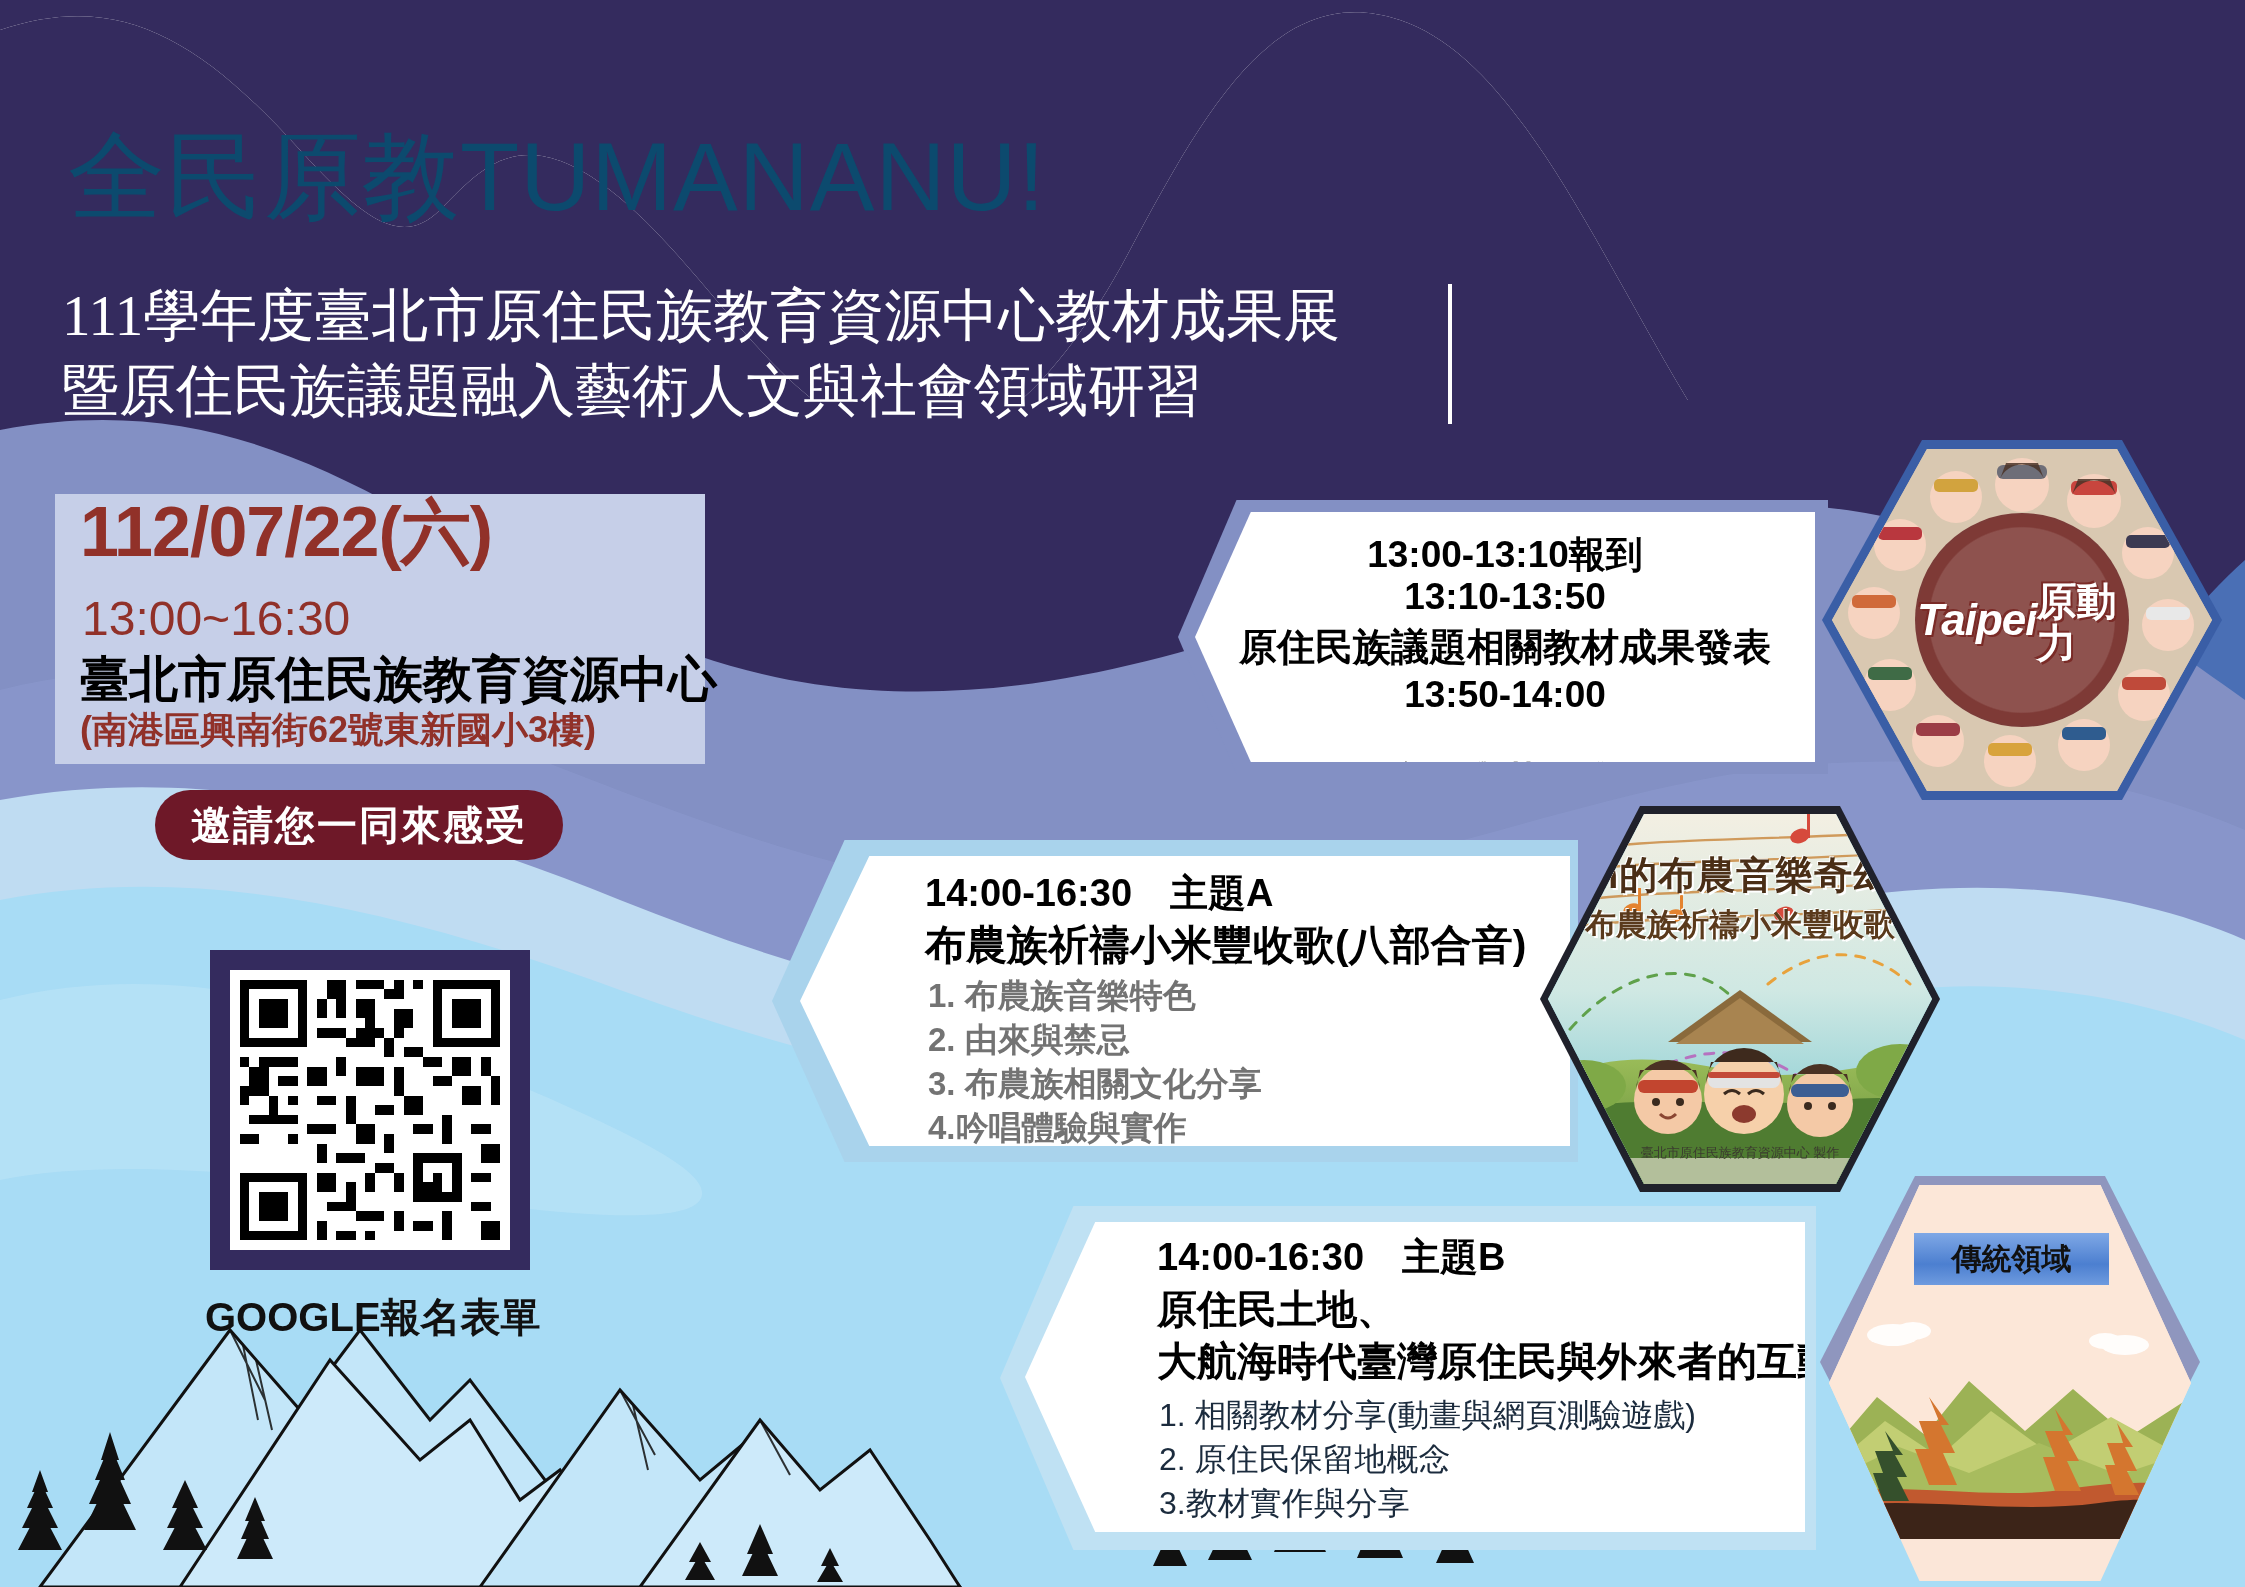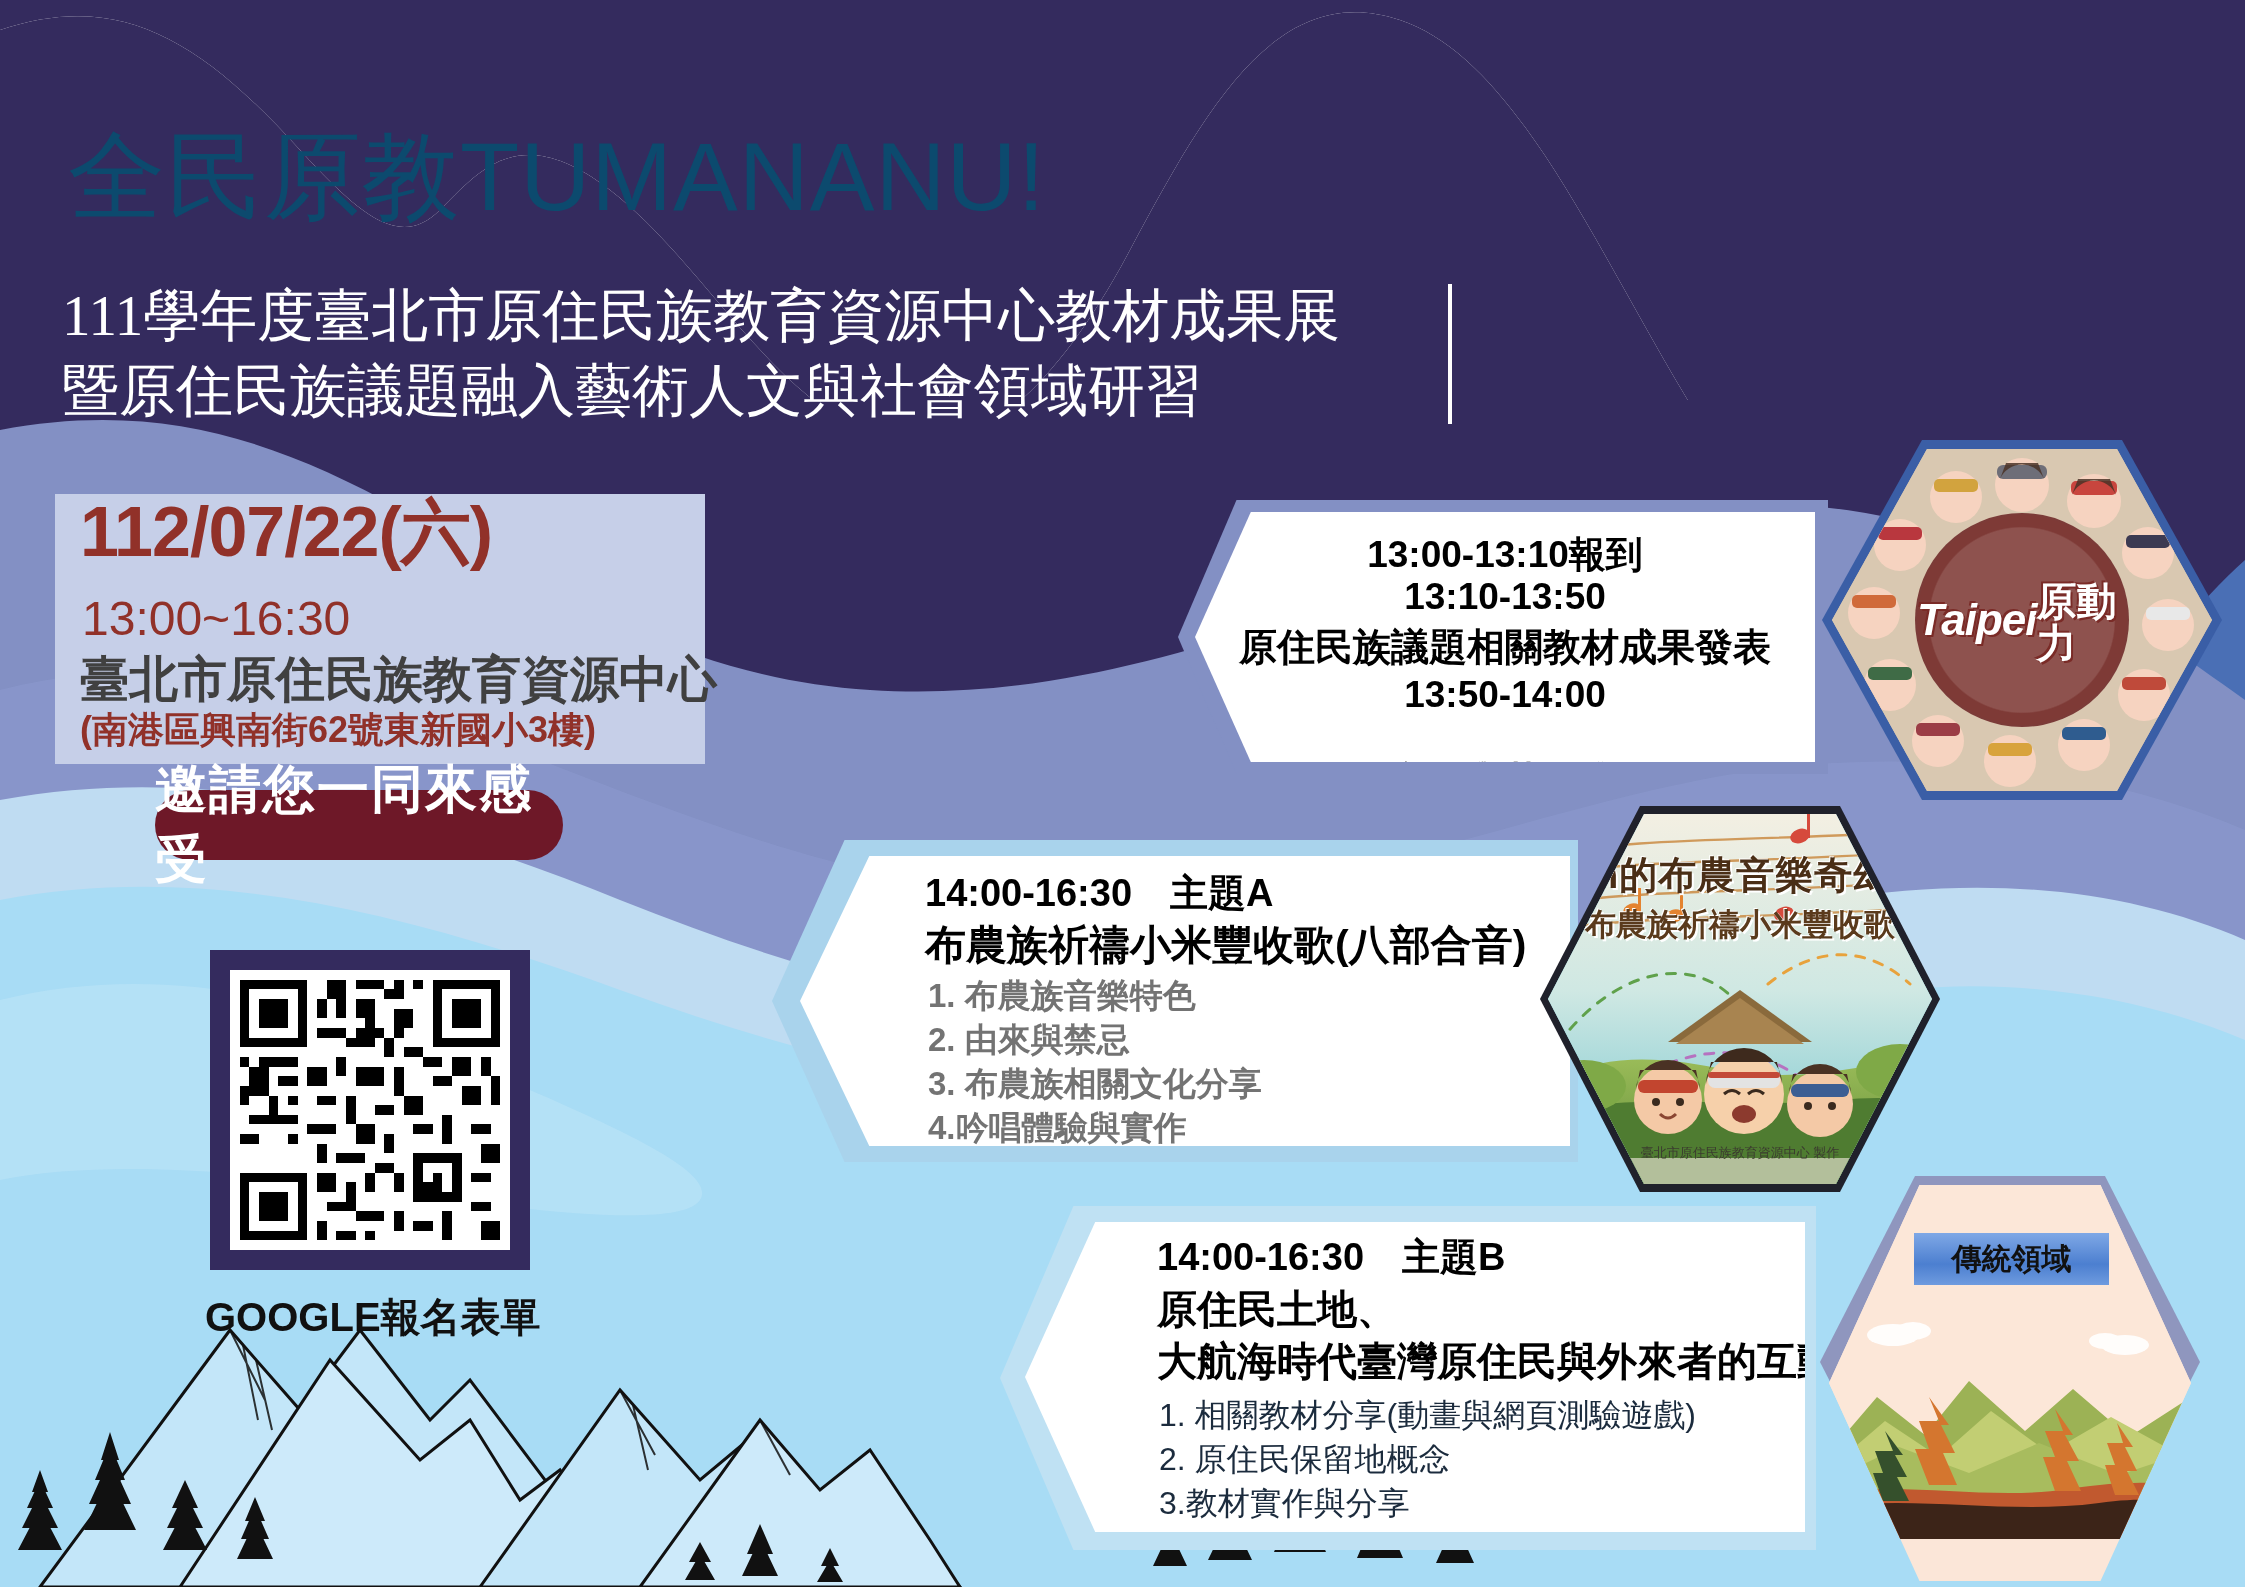--- a/index.html
+++ b/index.html
@@ -46,33 +46,33 @@
     position:absolute;left:80px;top:497px;
     color:#913129;font-size:70px;font-weight:bold;line-height:1;
     letter-spacing:-1px;white-space:nowrap;
   }
   .time-line{
     position:absolute;left:82px;top:595px;
     color:#913129;font-size:48px;line-height:1;white-space:nowrap;
   }
   .venue-line{
     position:absolute;left:80px;top:655px;
-    color:#404040;font-size:49px;font-weight:bold;line-height:1;white-space:nowrap;
+    color:#000000;font-size:49px;font-weight:bold;line-height:1;white-space:nowrap;
   }
   .addr-line{
     position:absolute;left:80px;top:712px;
     color:#913129;font-size:36px;font-weight:bold;line-height:1;white-space:nowrap;
   }
 
   
   .invite{
     position:absolute;left:155px;top:790px;
     width:408px;height:70px;border-radius:36px;
     background:#6E1828;
-    color:#ffffff;font-size:52px;font-weight:bold;
+    color:#ffffff;font-size:40px;font-weight:bold;
     display:flex;align-items:center;justify-content:center;
     letter-spacing:2px;
   }
 
   
   .qr-frame{
     position:absolute;left:210px;top:950px;width:320px;height:320px;
     background:#342B5E;padding:0;box-sizing:border-box;
   }
   .qr-inner{position:absolute;left:20px;top:20px;width:280px;height:280px;background:#fff;}

